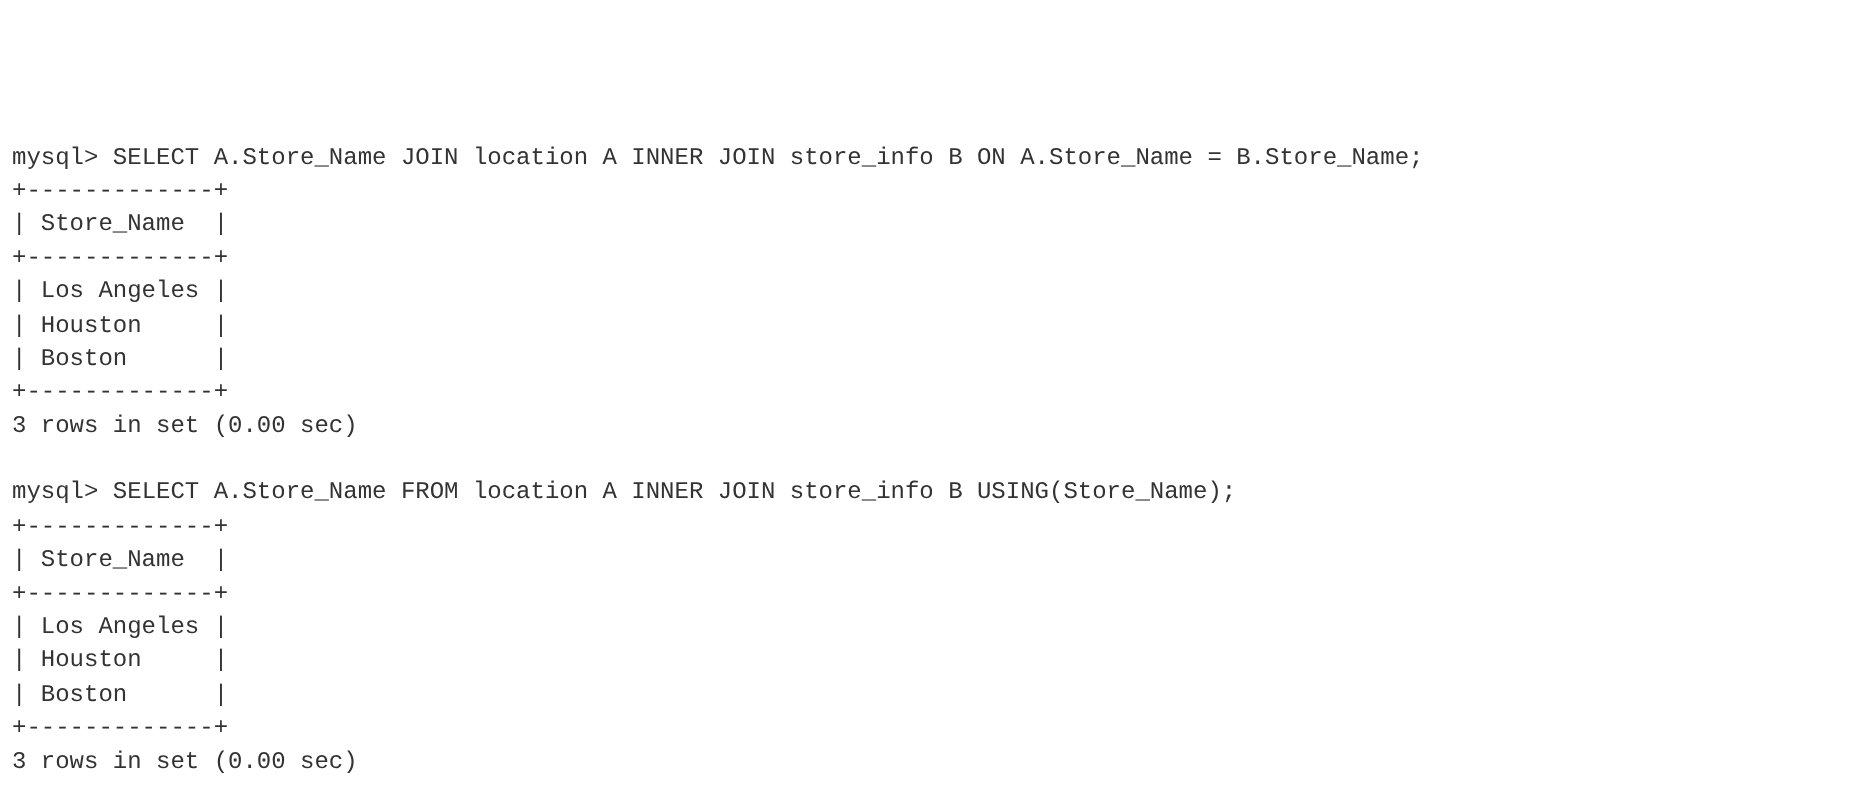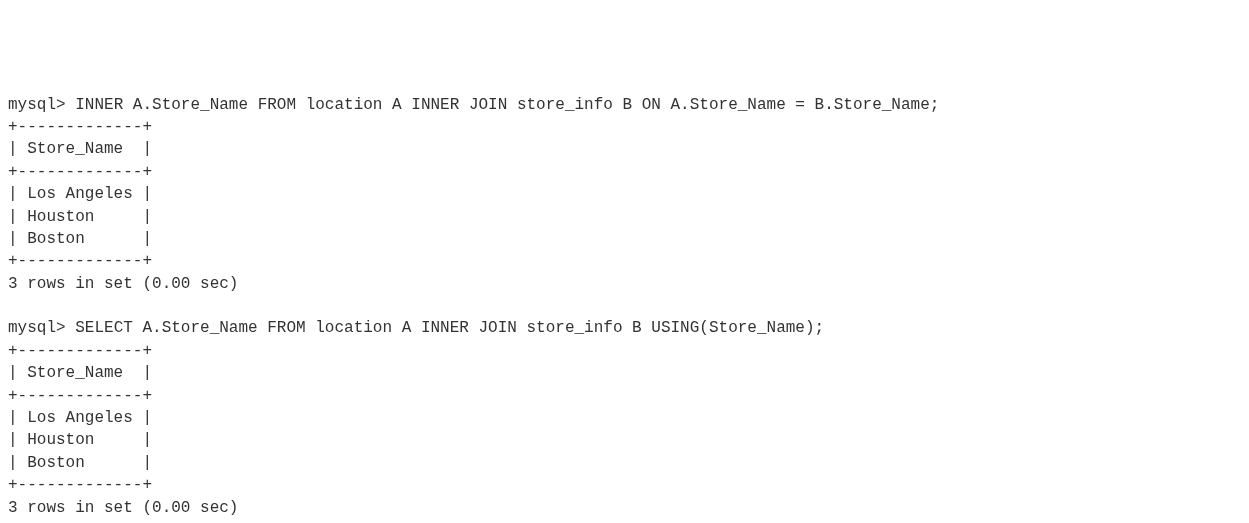--- a/index.html
+++ b/index.html
@@ -16,21 +16,21 @@
     }
     .terminal {
       white-space: pre;
     }
   </style>
 </head>
 <body>
 
 
 
-<div class="terminal"><span>mysql&gt; </span><span>INNER A.Store_Name FROM location A INNER JOIN store_info B ON A.Store_Name = B.Store_Name;</span>
+<div class="terminal"><span>mysql&gt; </span><span>SELECT A.Store_Name JOIN location A INNER JOIN store_info B ON A.Store_Name = B.Store_Name;</span>
 <span>+-------------+</span>
 <span>| Store_Name  |</span>
 <span>+-------------+</span>
 <span>| Los Angeles |</span>
 <span>| Houston     |</span>
 <span>| Boston      |</span>
 <span>+-------------+</span>
 <span>3 rows in set (0.00 sec)</span>
 
 <span>mysql&gt; </span><span>SELECT A.Store_Name FROM location A INNER JOIN store_info B USING(Store_Name);</span>

